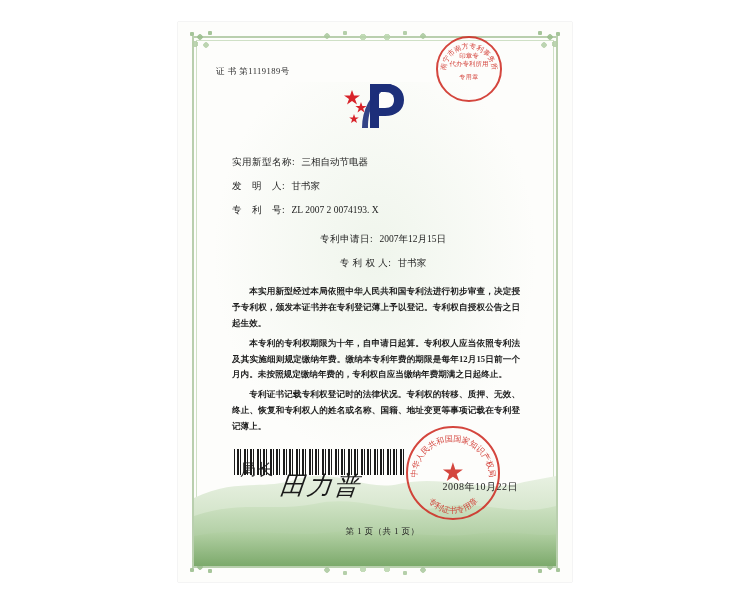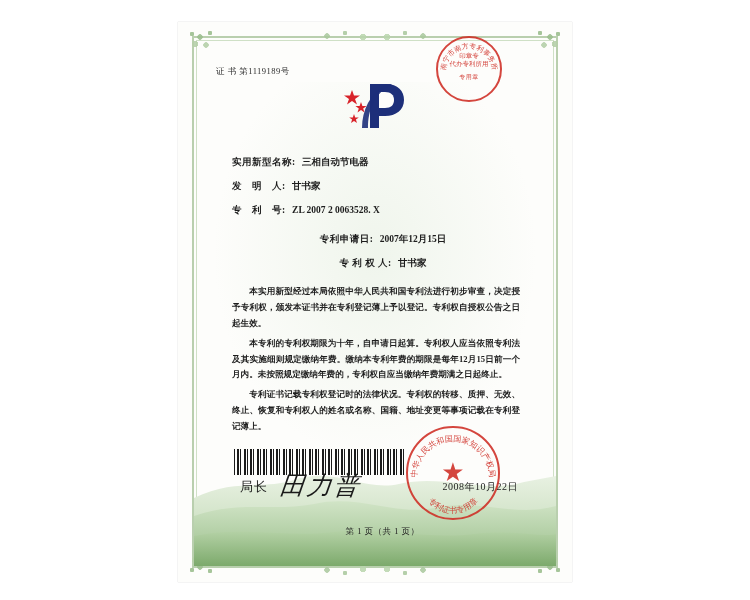--- a/index.html
+++ b/index.html
@@ -150,21 +150,20 @@
   
   .fields {
     margin-top: 22px;
     padding-left: 16px;
   }
   .field-row {
     font-size: 9.5px;
     color: #1d1d1d;
     margin-bottom: 11px;
     white-space: nowrap;
-    font-weight: bold;
   }
   .field-label {
     display: inline-block;
     letter-spacing: 0.5px;
   }
   .field-value {
     display: inline-block;
     margin-left: 4px;
   }
   .fields-b { margin-top: 16px; text-align: center; }
@@ -201,22 +200,22 @@
   .sign-area {
     position: absolute;
     left: 18px;
     bottom: 42px;
     right: 10px;
     height: 60px;
   }
   .director-label {
     position: absolute;
     left: 6px;
-    bottom: 6px;
-    font-size: 13px;
+    bottom: 21px;
+    font-size: 16px;
     color: #1d1d1d;
     letter-spacing: 1px;
   }
   .signature {
     position: absolute;
     left: 46px;
     bottom: 0px;
     font-size: 25px;
     color: #1a1a1a;
     font-family: "DejaVu Serif", serif;
@@ -380,21 +379,21 @@
         <div class="field-row">
           <span class="field-label">实用新型名称:</span>
           <span class="field-value">三相自动节电器</span>
         </div>
         <div class="field-row">
           <span class="field-label">发　明　人:</span>
           <span class="field-value">甘书家</span>
         </div>
         <div class="field-row">
           <span class="field-label">专　利　号:</span>
-          <span class="field-value">ZL 2007 2 0063528. X</span>
+          <span class="field-value">ZL 2007 2 0074193. X</span>
         </div>
       </div>
 
       <div class="fields fields-b">
         <div class="field-row">
           <span class="field-label">专利申请日:</span>
           <span class="field-value">2007年12月15日</span>
         </div>
         <div class="field-row">
           <span class="field-label">专 利 权 人:</span>

